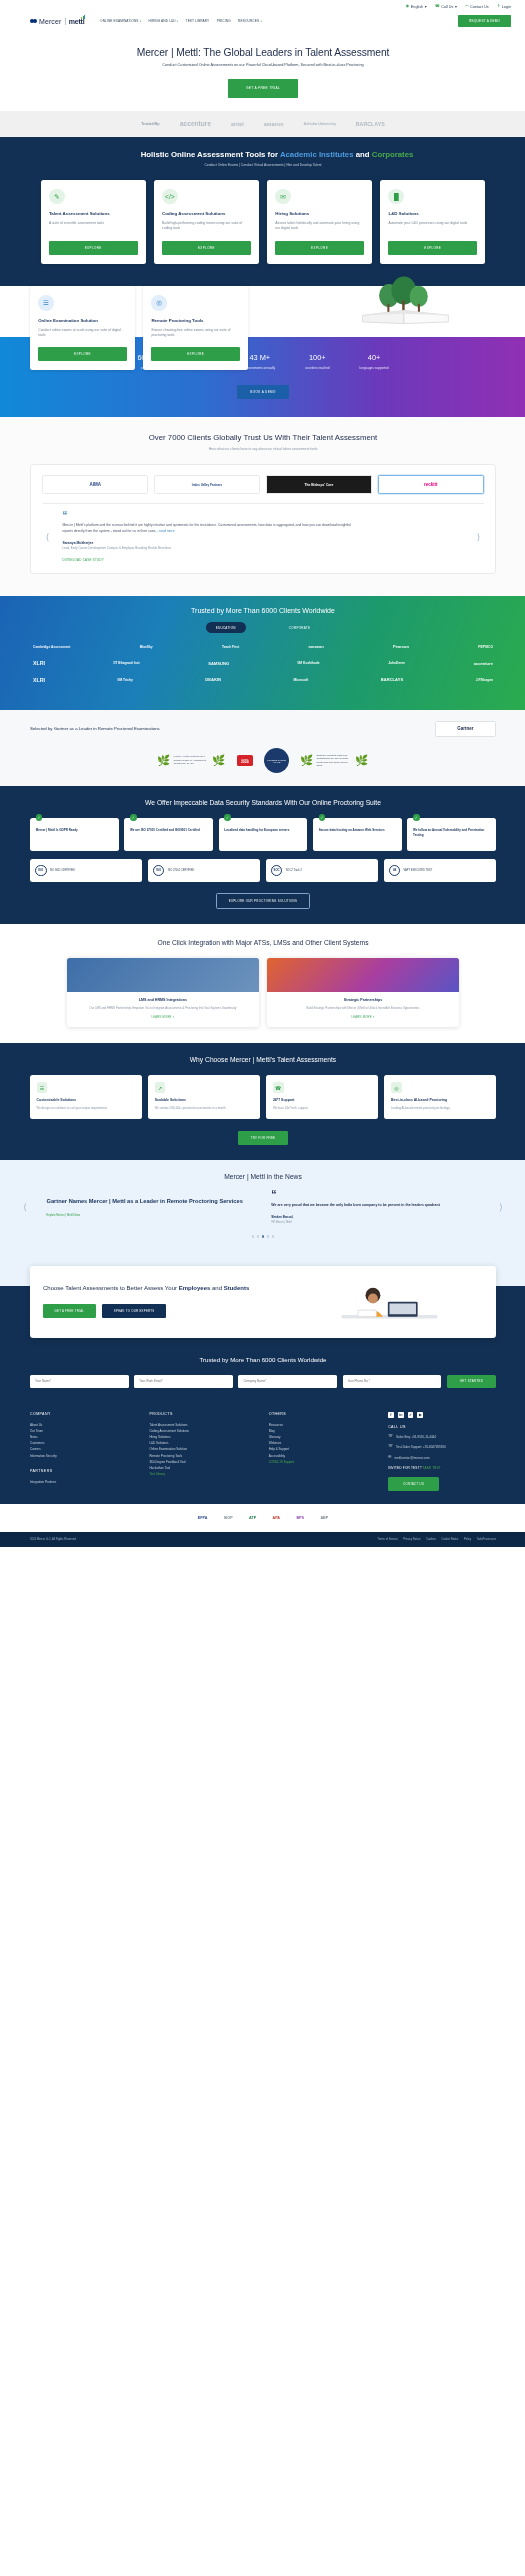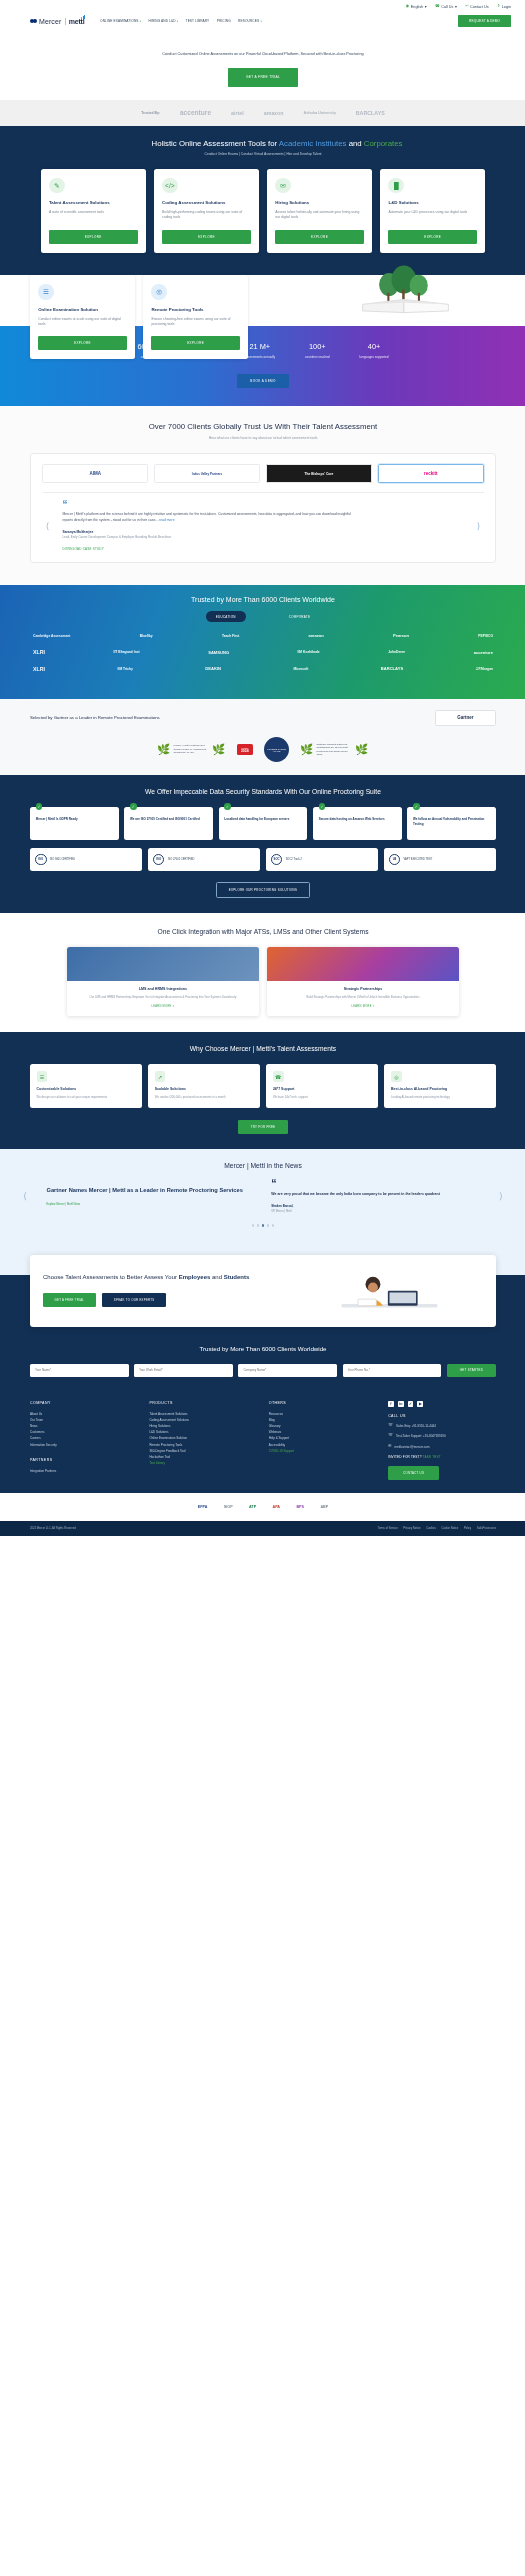--- a/index.html
+++ b/index.html
@@ -83,21 +83,21 @@
     padding: 0 25px;
   }
   .trust-label { font-size: 3.4px; color: #8a95a3; font-weight: 600; }
   .trust-logo { font-size: 6.6px; color: #a8b0ba; font-weight: 600; opacity: .85; white-space: nowrap; }
   .trust-logo.small { font-size: 5.3px; }
   .trust-logo.circ { font-size: 4.1px; letter-spacing: -0.2px; }
 
   
   .holistic { background: #123054; padding: 13px 0 0; position: relative; }
   .sec-head { text-align: center; }
-  .sec-head h2 { font-size: 7.8px; font-weight: 400; color: #fff; padding-left: 28px; }
+  .sec-head h2 { font-size: 7.8px; font-weight: 700; color: #fff; padding-left: 28px; }
   .sec-head h2 .blue { color: #4f9ce0; }
   .sec-head h2 .green { color: #4aa94a; }
   .sec-head .sub { font-size: 3.3px; color: #c4d0de; margin-top: 4.1px; }
   .card-grid {
     display: flex; gap: 8.2px; justify-content: center; padding: 13px 30px 0; flex-wrap: wrap;
   }
   .sol-card {
     width: 105px; background: #fff; border-radius: 2.5px;
     padding: 9px 8.2px 9px; display: flex; flex-direction: column;
     box-shadow: 0 0.8px 3.3px rgba(0,0,0,.12);
@@ -424,20 +424,21 @@
       </div>
       <div class="nav-link">
         <span>RESOURCES</span>
         <span class="caret">▾</span>
       </div>
     </div>
     <button class="btn-demo">REQUEST A DEMO</button>
   </div>
 
   <div class="hero">
+    <h1>Mercer | Mettl: The Global Leaders in Talent Assessment</h1>
     <p>Conduct Customized Online Assessments on our Powerful Cloud-based Platform, Secured with Best-in-class Proctoring</p>
     <button class="btn-trial">GET A FREE TRIAL</button>
   </div>
 
   <div class="trust-strip">
     <span class="trust-label">Trusted By:</span>
     <span class="trust-logo">accenture</span>
     <span class="trust-logo small">airtel</span>
     <span class="trust-logo small">amazon</span>
     <span class="trust-logo circ">Ashoka University</span>
@@ -513,21 +514,21 @@
     <div class="stats-row">
       <div class="stat">
         <div class="num">6000+</div>
         <div class="lbl">customers</div>
       </div>
       <div class="stat">
         <div class="num">700 +</div>
         <div class="lbl">academic institutes</div>
       </div>
       <div class="stat">
-        <div class="num">21 M+</div>
+        <div class="num">43 M+</div>
         <div class="lbl">assessments annually</div>
       </div>
       <div class="stat">
         <div class="num">100+</div>
         <div class="lbl">countries reached</div>
       </div>
       <div class="stat">
         <div class="num">40+</div>
         <div class="lbl">languages supported</div>
       </div>

